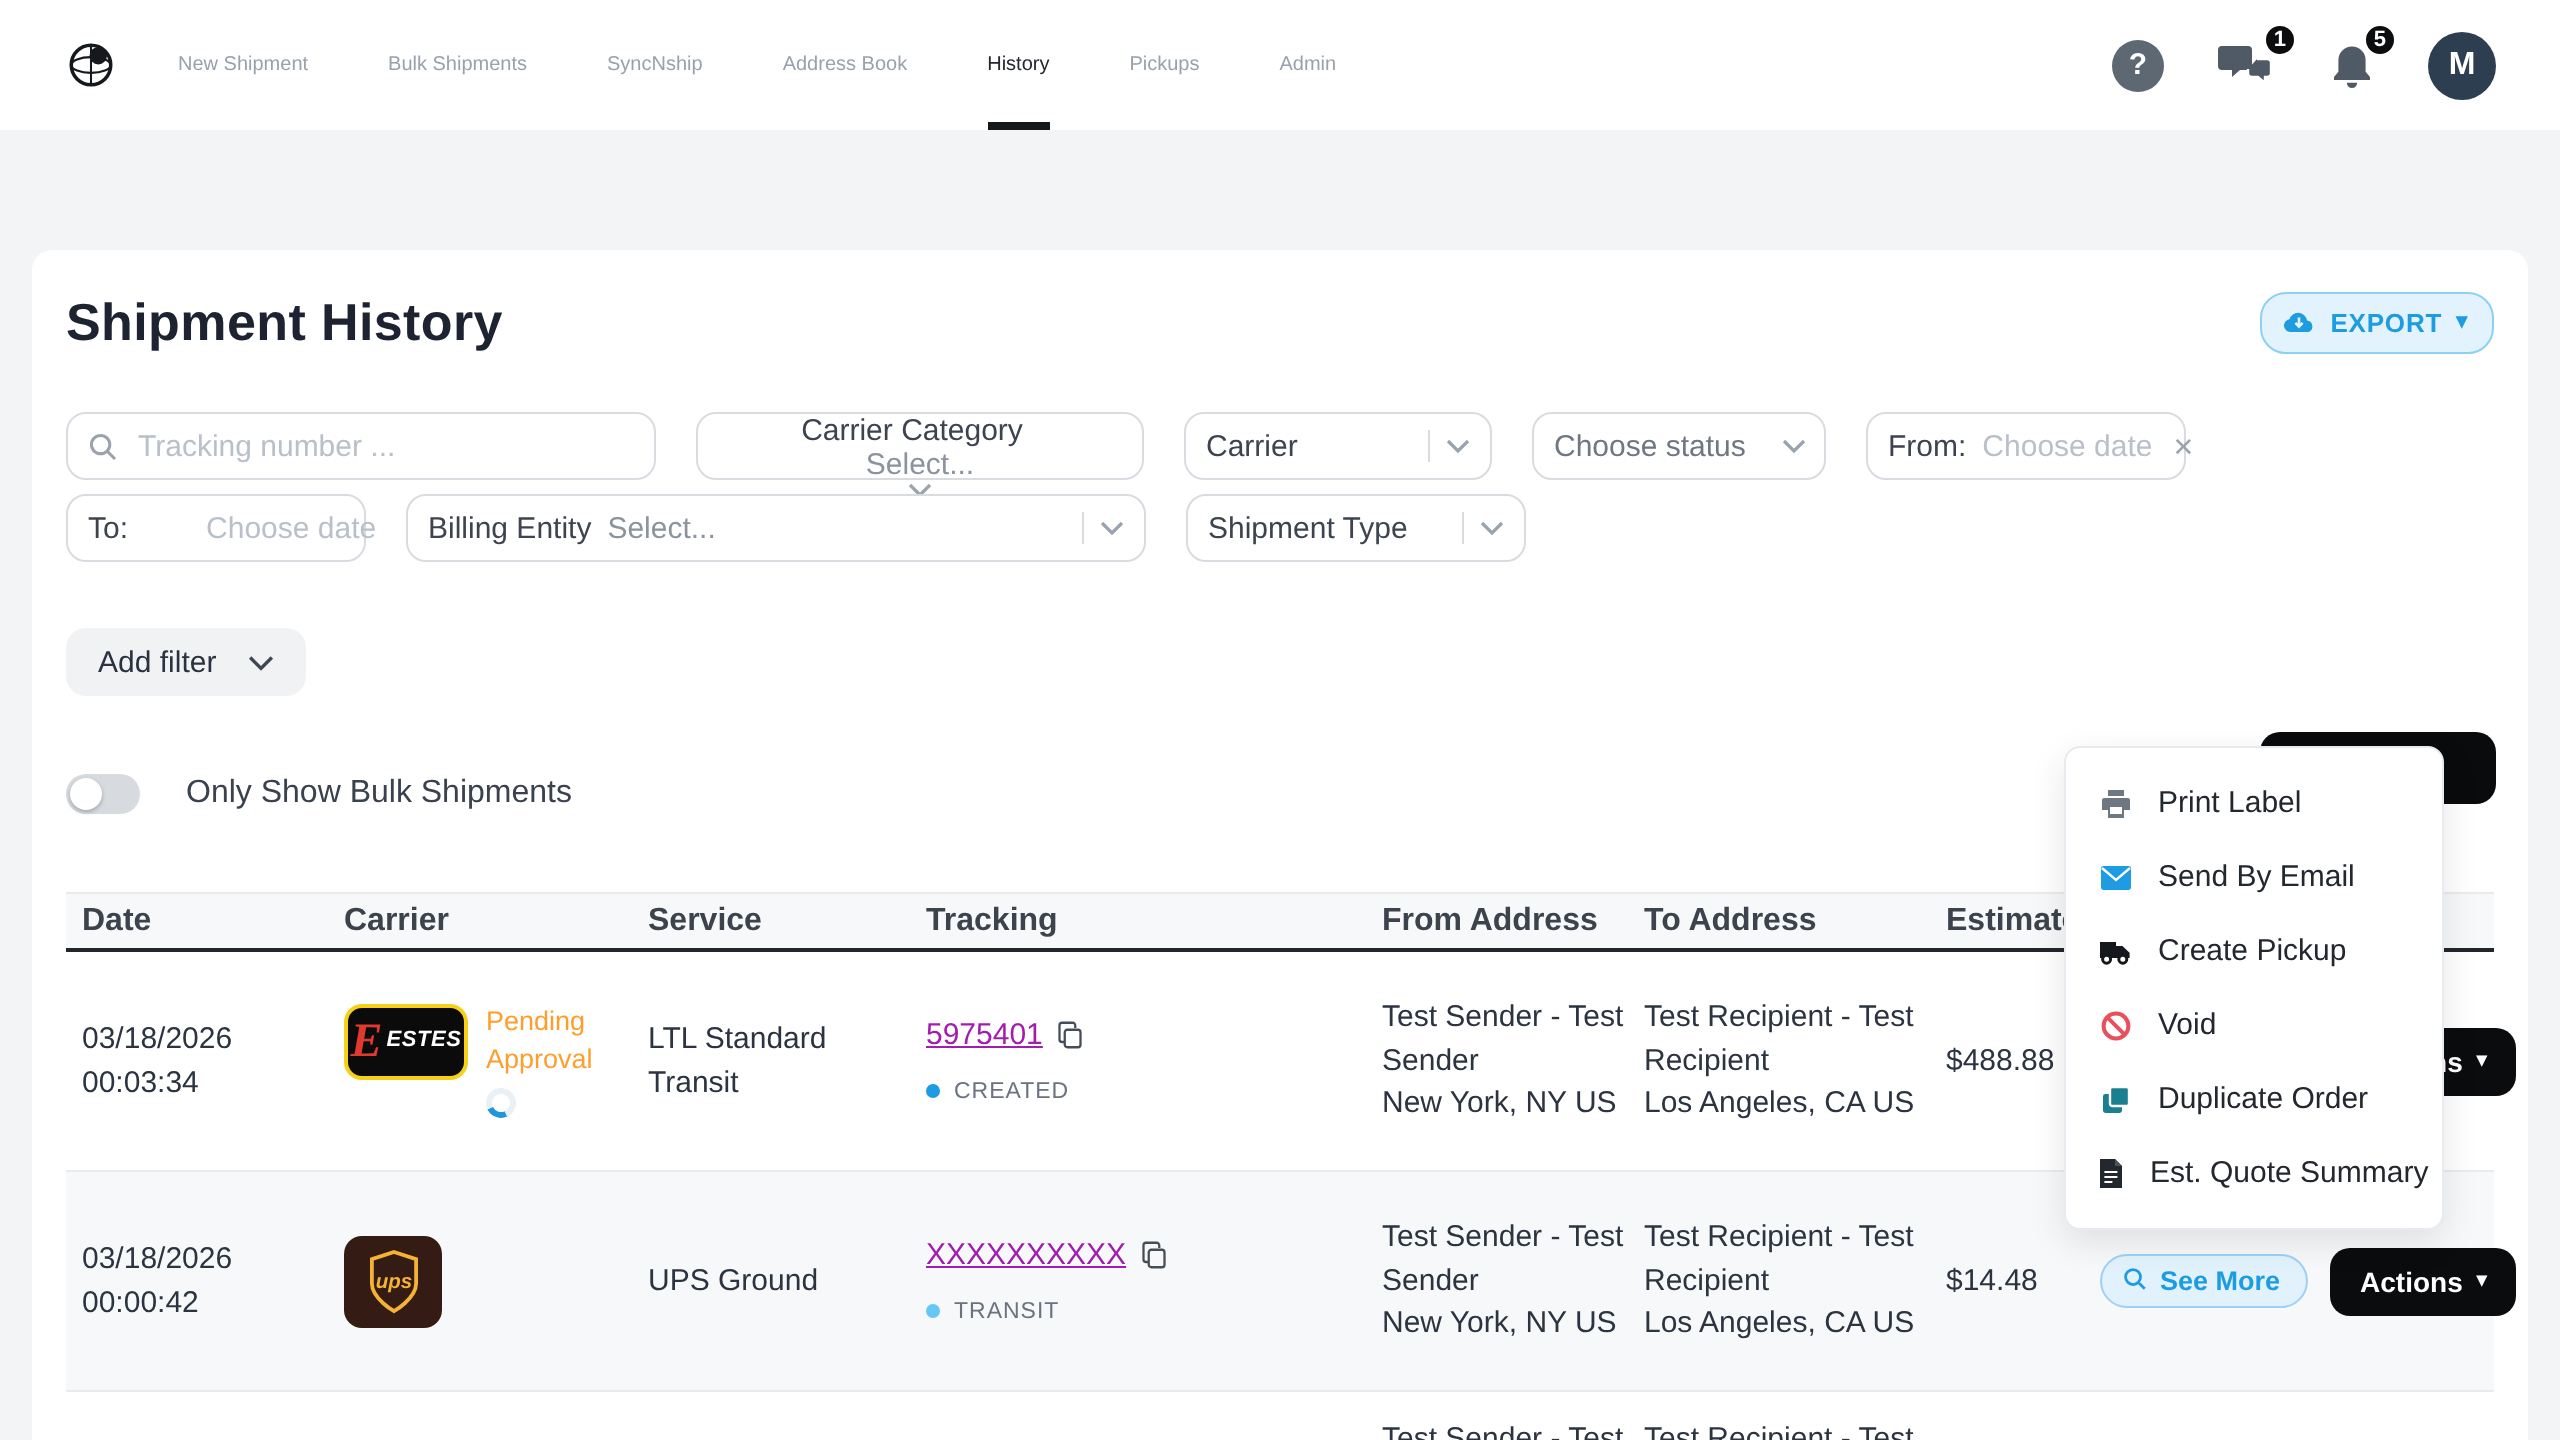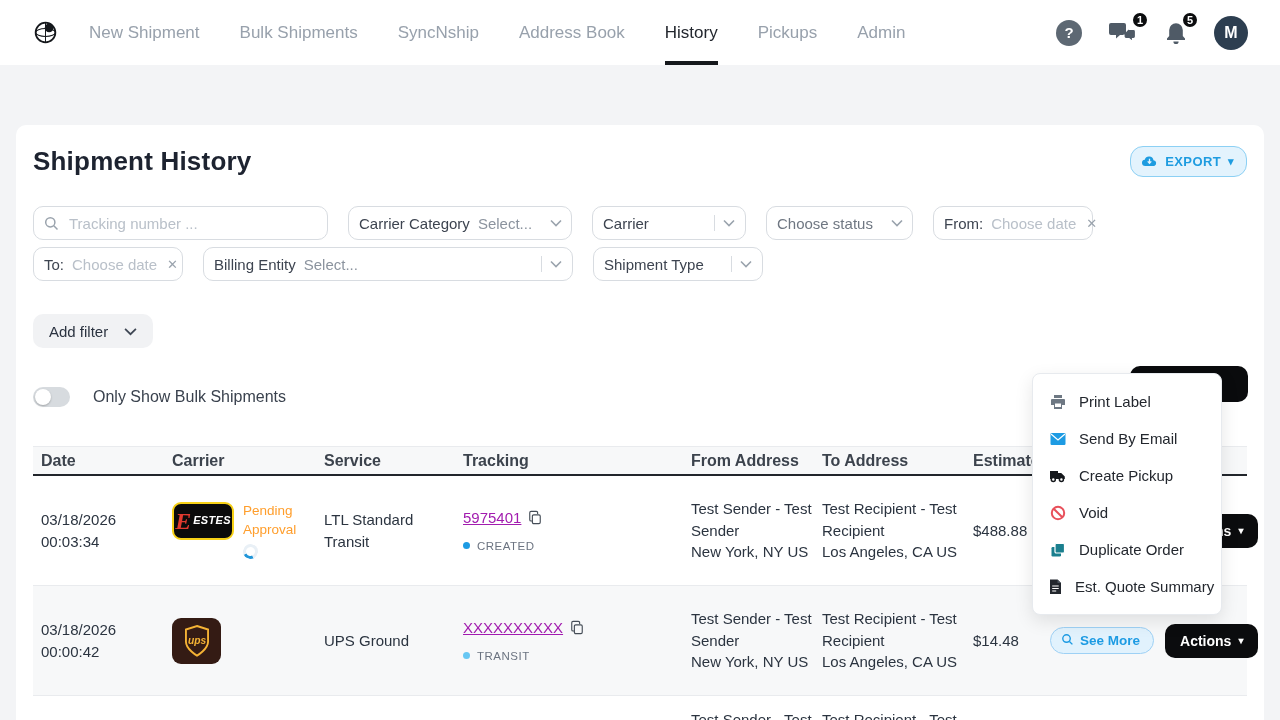--- a/index.html
+++ b/index.html
@@ -4,21 +4,21 @@
 <style>
   * { box-sizing: border-box; }
   html,body { margin:0; padding:0; width:1280px; height:720px; overflow:hidden;
               font-family:"Liberation Sans", sans-serif; background:#f3f4f6; color:#2b3440; }
   svg { display:block; }
 
   
   .topnav { height:65px; background:#fff; display:flex; align-items:stretch; padding:0 32px; position:relative; z-index:5; }
   .brand { display:flex; align-items:center; margin-right:30px; cursor:pointer; }
   .nav-links { display:flex; align-items:stretch; gap:40px; }
-  .nav-item { display:flex; align-items:center; font-size:17px; color:#98a1ac; position:relative; cursor:pointer; white-space:nowrap; }
+  .nav-item { display:flex; align-items:center; font-size:10px; color:#98a1ac; position:relative; cursor:pointer; white-space:nowrap; }
   .nav-item.active { color:#23272e; font-weight:500; }
   .nav-item.active::after { content:""; position:absolute; left:0; right:0; bottom:0; height:4px; background:#15181c; }
   .nav-right { margin-left:auto; display:flex; align-items:center; gap:26px; }
   .help-circle { width:26px; height:26px; border-radius:50%; background:#5d6873; color:#fff; font-weight:bold;
                  font-size:15px; display:flex; align-items:center; justify-content:center; cursor:pointer; }
   .icon-wrap { position:relative; cursor:pointer; }
   .badge { position:absolute; top:-9px; right:-11px; min-width:18px; height:18px; padding:0 4px; border-radius:9px;
            background:#0c0d0f; color:#fff; font-size:11px; font-weight:bold; display:flex; align-items:center;
            justify-content:center; border:2px solid #fff; }
   .avatar { width:34px; height:34px; border-radius:50%; background:#2d3e50; color:#fff; font-size:16px; font-weight:600;
@@ -38,22 +38,22 @@
           padding:0 10px; font-size:15px; background:#fff; cursor:pointer; }
   .fbox .grow { flex:1; }
   .fbox .lbl { color:#3d4450; margin-right:8px; white-space:nowrap; }
   .fbox .val { color:#8b939e; white-space:nowrap; }
   .fbox .ph  { color:#b9c0c9; white-space:nowrap; }
   .sel-divider { width:1px; height:16px; background:#d8dce1; margin:0 8px 0 10px; }
   .clear-x { color:#9aa3ad; font-size:13px; margin-left:10px; cursor:pointer; }
   .tracking-box { width:295px; cursor:text; }
   .tracking-input { border:none; outline:none; flex:1; font-size:15px; color:#2b3440; margin-left:8px; min-width:0; background:transparent; }
   .tracking-input::placeholder { color:#b9c0c9; }
-  .w-category { width:224px; } .w-carrier { width:154px; } .w-status { width:147px; }
-  .w-from { width:160px; } .w-to { width:150px; } .w-billing { width:370px; } .w-shiptype { width:170px; }
+  .w-category { width:224px;flex-direction:column; } .w-carrier { width:154px; } .w-status { width:147px; }
+  .w-from { width:160px; } .w-to { width:150px;gap:31px; } .w-billing { width:370px; } .w-shiptype { width:170px; }
 
   .add-filter { margin-top:33px; display:inline-flex; align-items:center; gap:16px; background:#f1f2f4; border:none;
                 border-radius:10px; padding:0 16px; height:34px; font-size:15px; color:#2b3340; cursor:pointer; }
 
   .toggle-row { margin-top:39px; display:flex; align-items:center; gap:23px; }
   .toggle { width:37px; height:20px; border-radius:10px; background:#d7dbdf; position:relative; cursor:pointer; flex:0 0 auto; }
   .toggle .knob { position:absolute; left:2px; top:2px; width:16px; height:16px; border-radius:50%; background:#fff;
                   box-shadow:0 1px 2px rgba(0,0,0,.25); }
   .toggle-label { font-size:16px; color:#3a424e; }
 

